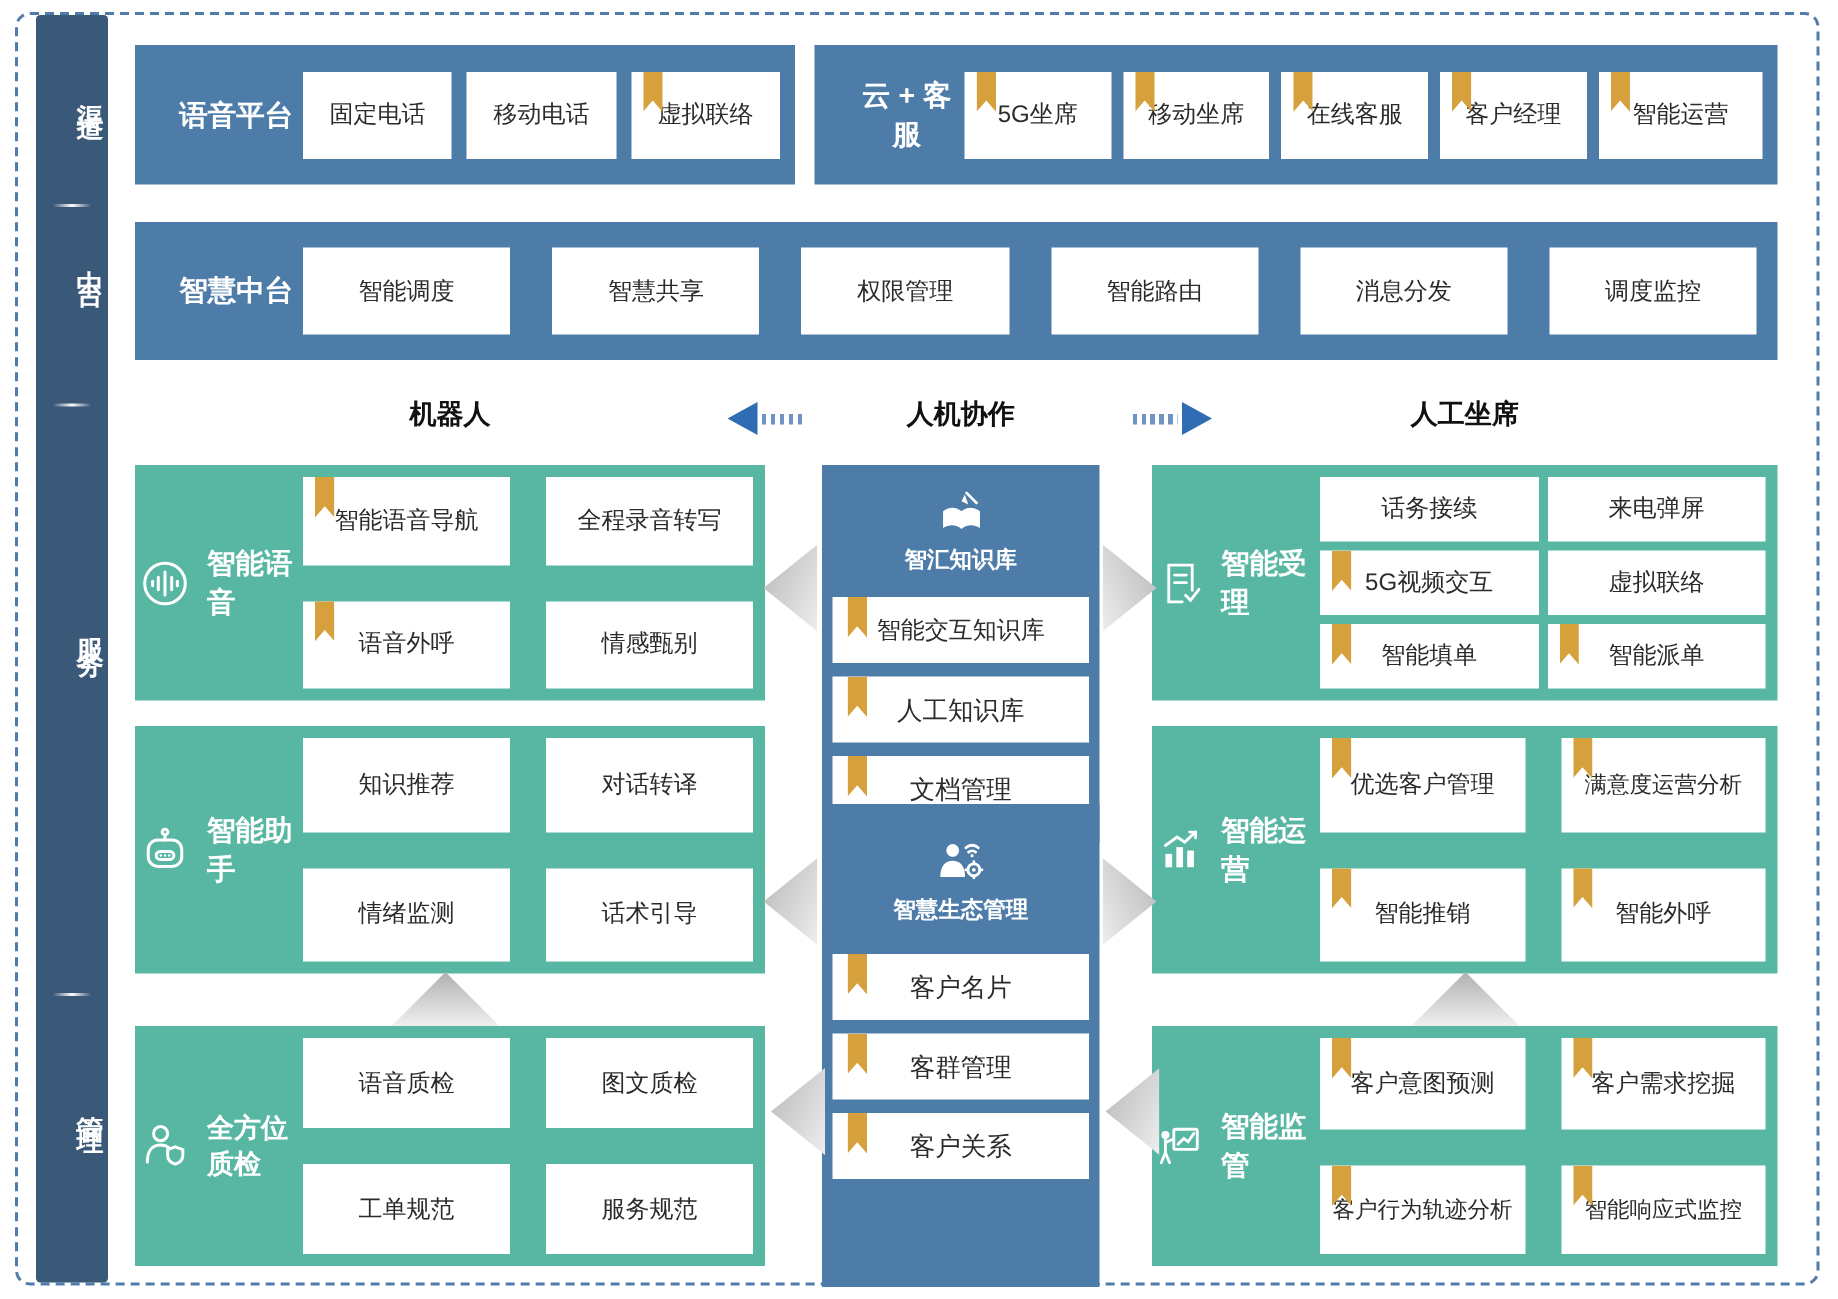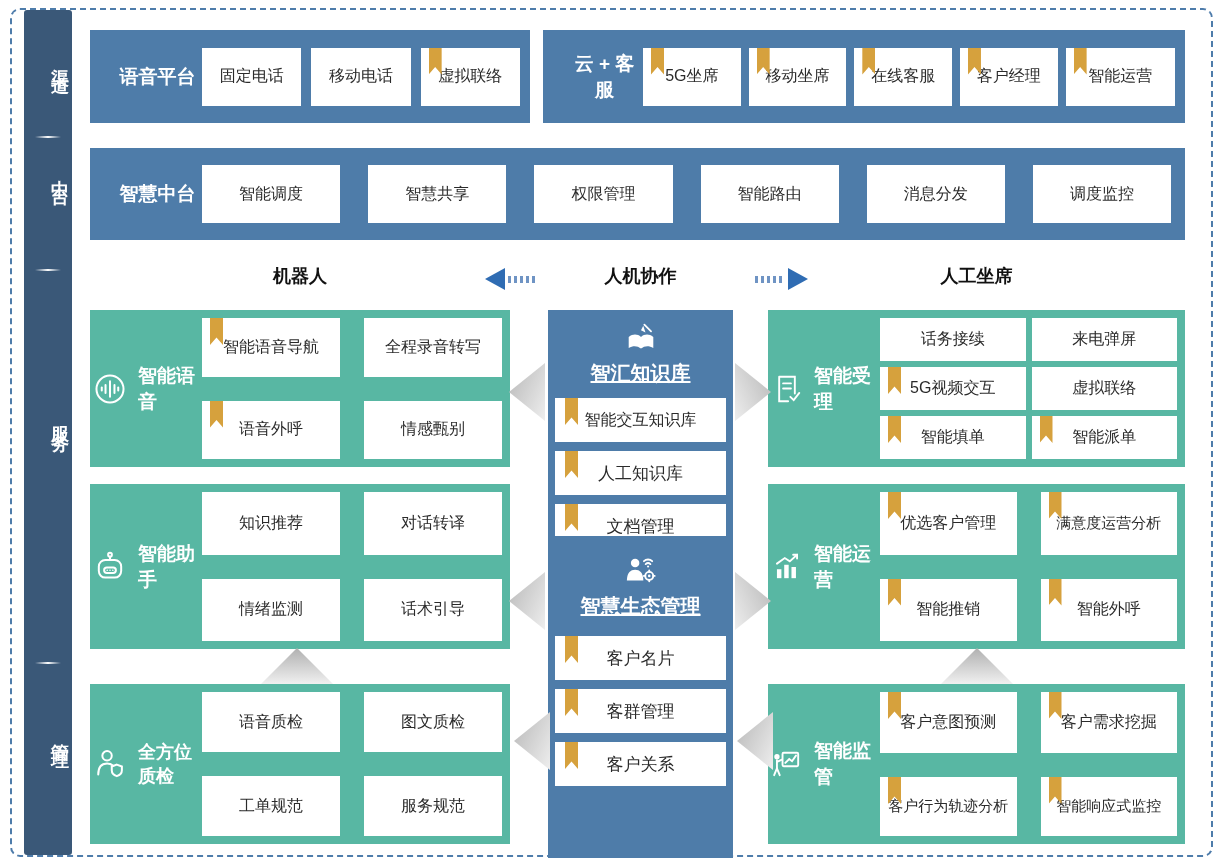--- a/index.html
+++ b/index.html
@@ -44,21 +44,21 @@
   .side-col { width:112px; display:flex; flex-direction:row; align-items:center;
               justify-content:center; gap:8px; color:#fff; font-weight:bold; font-size:19px; }
   .cell-grid { flex:1; display:grid; grid-template-columns:1fr 1fr; gap:24px; padding:8px 8px 8px 0; }
   .cell { background:#fff; display:flex; align-items:center; justify-content:center;
           position:relative; font-size:16px; color:#2b2b2b; }
 
   
   .panel-mid { position:absolute; left:548px; width:185px; background:#4e7ca9;
                display:flex; flex-direction:column; }
   .mid-head { display:flex; flex-direction:column; align-items:center; justify-content:center;
-              gap:5px; color:#fff; font-weight:bold; font-size:20px;text-decoration:underline; }
+              gap:5px; color:#fff; font-weight:bold; font-size:15px; }
   .mid-row { background:#fff; height:44px; margin:0 7px 9px 7px; display:flex; align-items:center;
              justify-content:center; position:relative; font-size:17px; color:#2b2b2b; }
   .mid-row .ribbon { left:10px; }
 
   
   .chev { position:absolute; }
   .chev-left  { width:36px; height:58px; background:linear-gradient(115deg,#b7b7b7,#eeeeee);
                 clip-path:polygon(100% 0,100% 100%,0 50%); }
   .chev-right { width:36px; height:58px; background:linear-gradient(245deg,#b7b7b7,#eeeeee);
                 clip-path:polygon(0 0,0 100%,100% 50%); }

